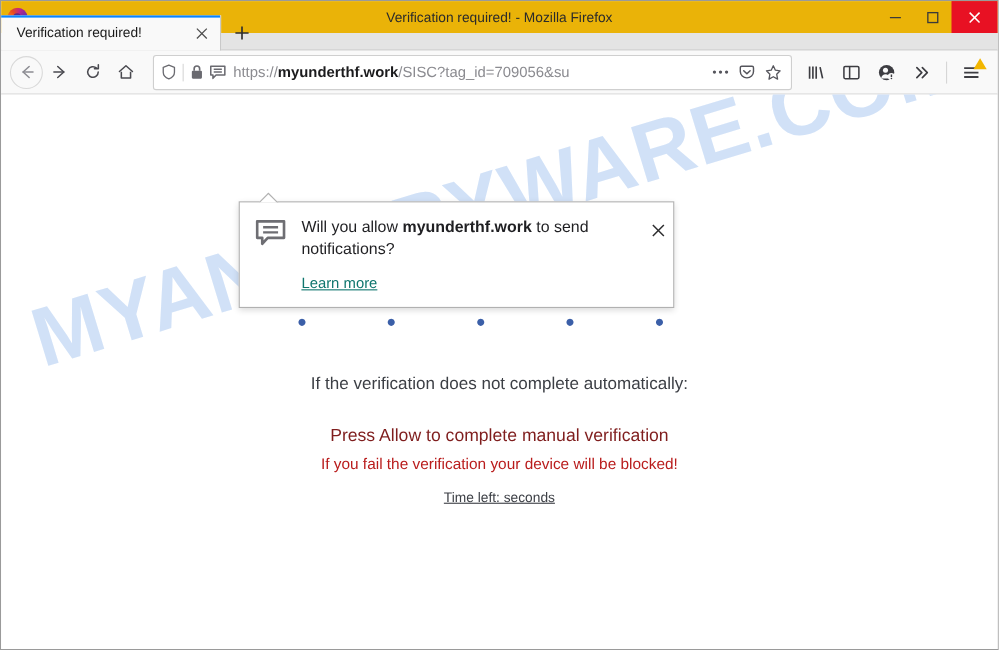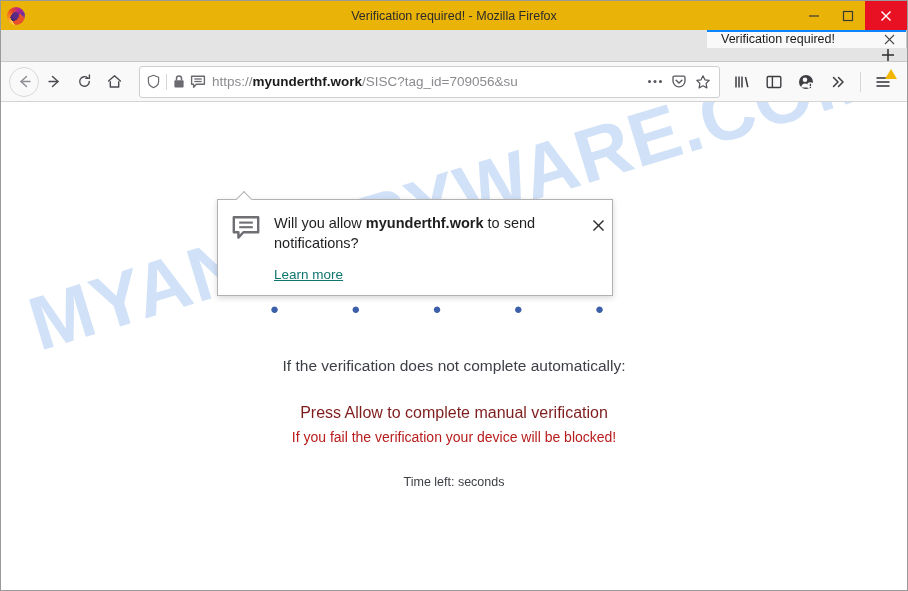--- a/index.html
+++ b/index.html
@@ -66,26 +66,25 @@
   .winbtn {
     width: 34px;
     display: flex; align-items: center; justify-content: center;
     color: #3a3a3a;
   }
   .winbtn svg { display:block; }
   #btn-close { background: #e81123; width: 42px; color: #fff; }
 
   
   #tabstrip {
-    height: 32px;
+    height: 16px;
     background: #e4e4e4;
     display: flex;
     align-items: flex-end;
     position: relative;
-    flex-direction: column;
   }
   #tabstrip::after {
     content:""; position:absolute; left:0; right:0; bottom:0; height:1px; background:#c8c8c8;
   }
   .tab {
     position: relative;
     height: 32px;
     display: flex;
     align-items: center;
     padding: 0 8px 0 14px;
@@ -215,21 +214,21 @@
   }
   #line-hidden {
     position:absolute; left:0; right:0; top:198px;
     text-align:center; font-size: 15px; color:#3b5fa8;
     letter-spacing: 34px;
   }
   .pline { position: absolute; left:0; right:0; white-space: nowrap; }
   #line1 { top: 255px; font-size: 15.5px; color: #3c3f45; }
   #line2 { top: 302px; font-size: 16px; color: #7f1d1d; }
   #line3 { top: 327px; font-size: 14px; color: #b91c1c; }
-  #line4 { top: 373px; font-size: 12.5px; color: #3c3f45; }
+  #line4 { top: 359px; font-size: 12.5px; color: #3c3f45; text-decoration: underline; }
 
   
   #perm-popup {
     position: absolute;
     left: 216px;
     top: 97px;
     width: 396px;
     background: #ffffff;
     border: 1px solid #b1b1b1;
     box-shadow: 0 2px 6px rgba(0,0,0,0.16);

